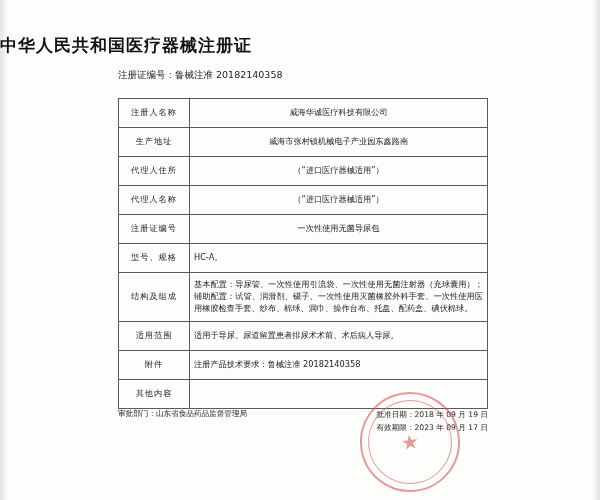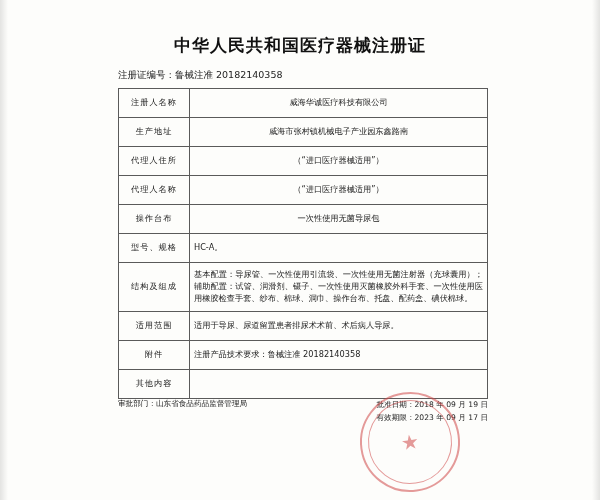--- a/index.html
+++ b/index.html
@@ -16,30 +16,30 @@
     position: relative;
   }
   .page {
     position: absolute;
     left: 0; top: 0;
     width: 600px;
     height: 500px;
     background: #fdfdfb;
   }
   .doc-title {
-    text-align: center;
+    text-align: left;
     font-size: 17px;
     letter-spacing: 1px;
     font-weight: 700;
     color: #111;
     margin-top: 34px;
     font-family: "DejaVu Serif", "Liberation Serif", serif;
   }
   .reg-no {
-    margin: 12px 0 6px 118px;
+    margin: 12px 0 16px 118px;
     font-size: 9.5px;
     color: #222;
   }
   table.cert {
     border-collapse: collapse;
     margin-left: 118px;
     width: 370px;
     table-layout: fixed;
   }
   table.cert td {
@@ -146,21 +146,21 @@
       </tr>
       <tr class="row-tall">
         <td class="label">代理人住所</td>
         <td class="value center">（“进口医疗器械适用”）</td>
       </tr>
       <tr class="row-tall">
         <td class="label">代理人名称</td>
         <td class="value center">（“进口医疗器械适用”）</td>
       </tr>
       <tr class="row-tall">
-        <td class="label">操作台布</td>
+        <td class="label">注册证编号</td>
         <td class="value center">一次性使用无菌导尿包</td>
       </tr>
       <tr class="row-tall">
         <td class="label">型号、规格</td>
         <td class="value">HC-A。</td>
       </tr>
       <tr>
         <td class="label">结构及组成</td>
         <td class="value structure-cell">基本配置：导尿管、一次性使用引流袋、一次性使用无菌注射器（充球囊用）；辅助配置：试管、润滑剂、镊子、一次性使用灭菌橡胶外科手套、一次性使用医用橡胶检查手套、纱布、棉球、洞巾、操作台布、托盘、配药盒、碘伏棉球。</td>
       </tr>

